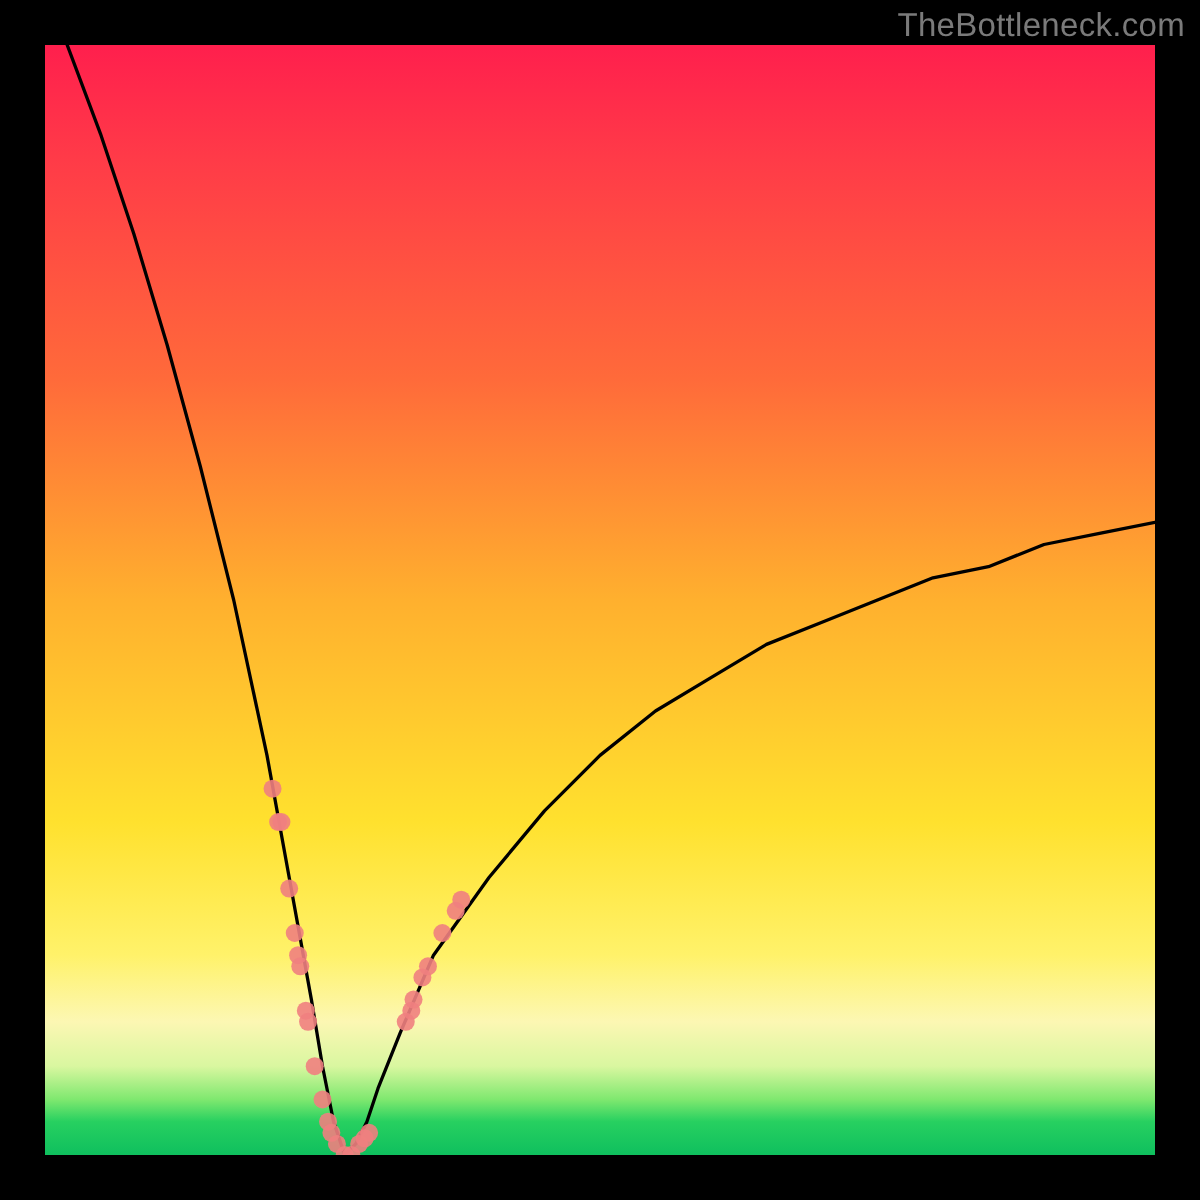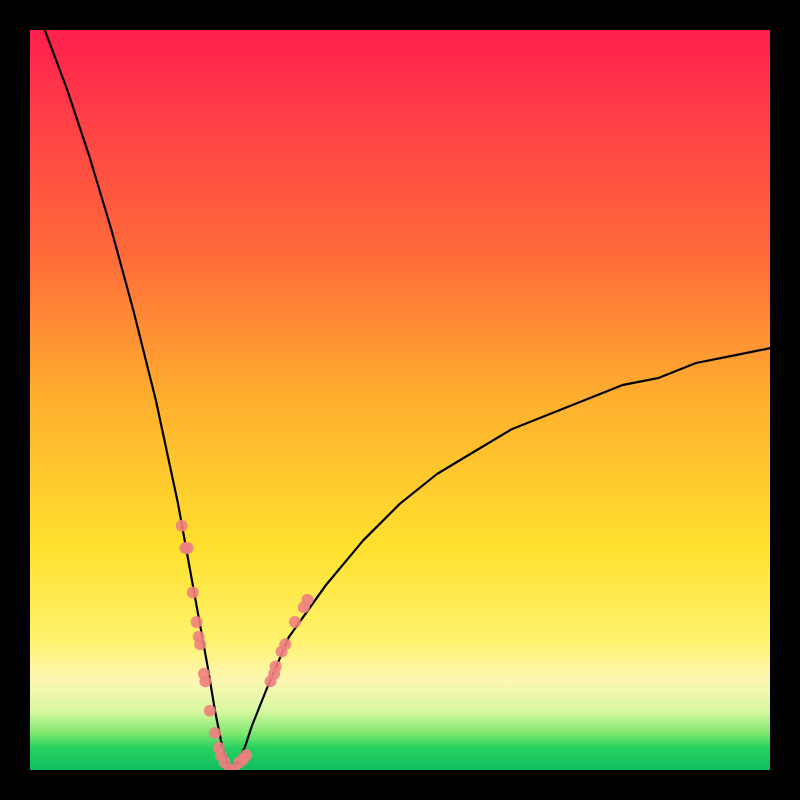--- a/index.html
+++ b/index.html
@@ -55,20 +55,21 @@
   }
   svg.curves {
     position: absolute;
     inset: 0;
   }
 </style>
 </head>
 <body>
 
 <div class="frame">
+  <div class="watermark">TheBottleneck.com</div>
 
   <div class="plot-area">
     <div class="gradient-bg"></div>
 
     <svg class="curves" viewBox="0 0 740 740" preserveAspectRatio="none">
       <g>
         <path id="curve-path" fill="none" stroke-width="2.2" stroke-linecap="round" stroke-linejoin="round" d="M14.80 0.00 L37.00 59.20 L59.20 125.80 L81.40 199.80 L103.60 281.20 L125.80 370.00 L148.00 473.60 L162.80 555.00 L177.60 636.40 L185.00 680.80 L192.40 717.80 L199.80 740.00 L207.20 732.60 L214.60 717.80 L222.00 695.60 L236.80 658.60 L259.00 606.80 L296.00 555.00 L333.00 510.60 L370.00 473.60 L407.00 444.00 L444.00 421.80 L481.00 399.60 L518.00 384.80 L555.00 370.00 L592.00 355.20 L629.00 347.80 L666.00 333.00 L703.00 325.60 L740.00 318.20" stroke="#000000"></path>
       </g>
       <g id="dots-layer">
           <circle cx="151.70" cy="495.80" r="6" fill="#f08080" fill-opacity="0.9"></circle>

